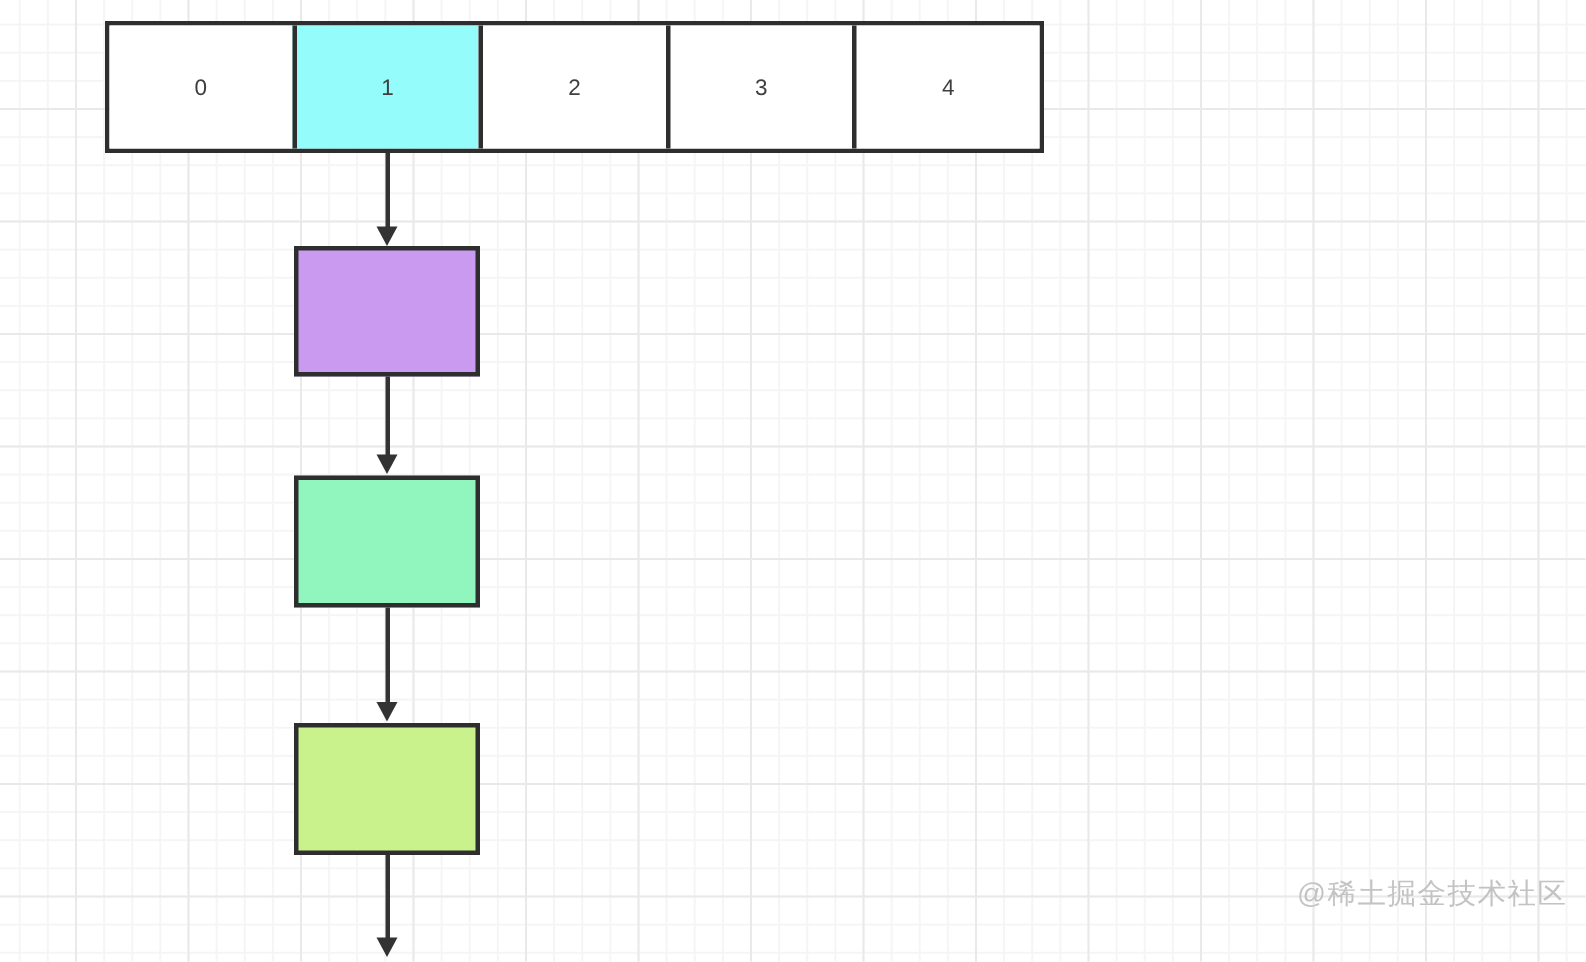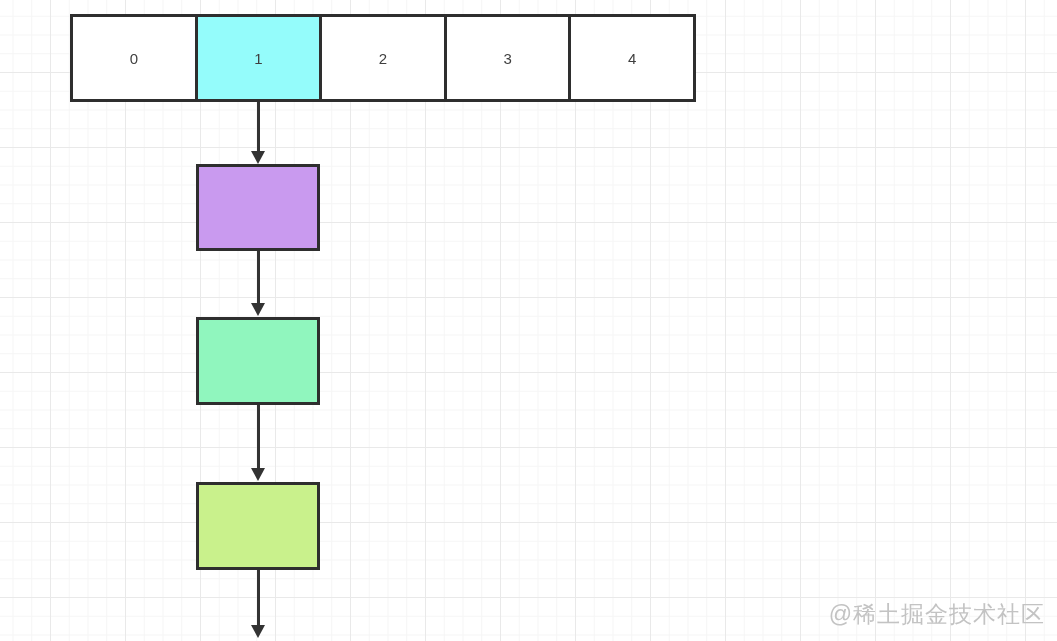--- a/index.html
+++ b/index.html
@@ -74,22 +74,22 @@
   .head-1 { top: 151px; }
   .line-2 { top: 251px; height: 54px; }
   .head-2 { top: 303px; }
   .line-3 { top: 405px; height: 65px; }
   .head-3 { top: 468px; }
   .line-4 { top: 570px; height: 56px; }
   .head-4 { top: 625px; }
   .watermark {
     position: absolute;
     right: 12px;
-    bottom: 11px;
-    font-size: 23px;
+    bottom: 32px;
+    font-size: 19px;
     letter-spacing: 1px;
     color: #c3c3c3;
     user-select: none;
     margin-top: 32px;
   }
 </style>
 </head>
 <body>
 
 <div class="canvas">

